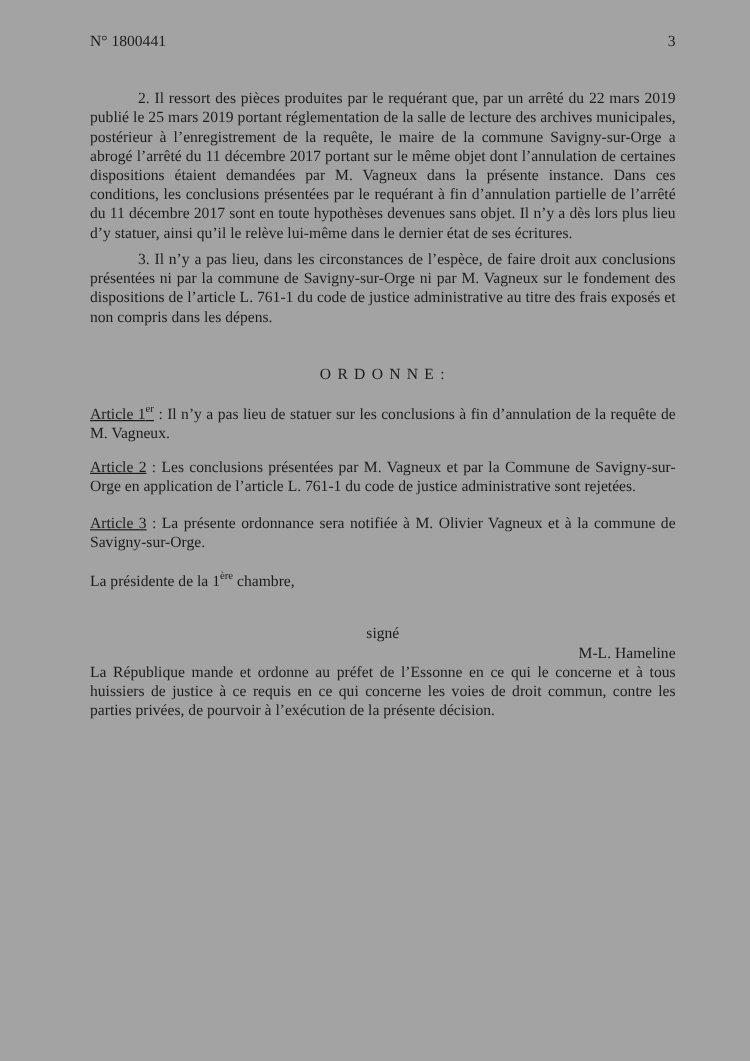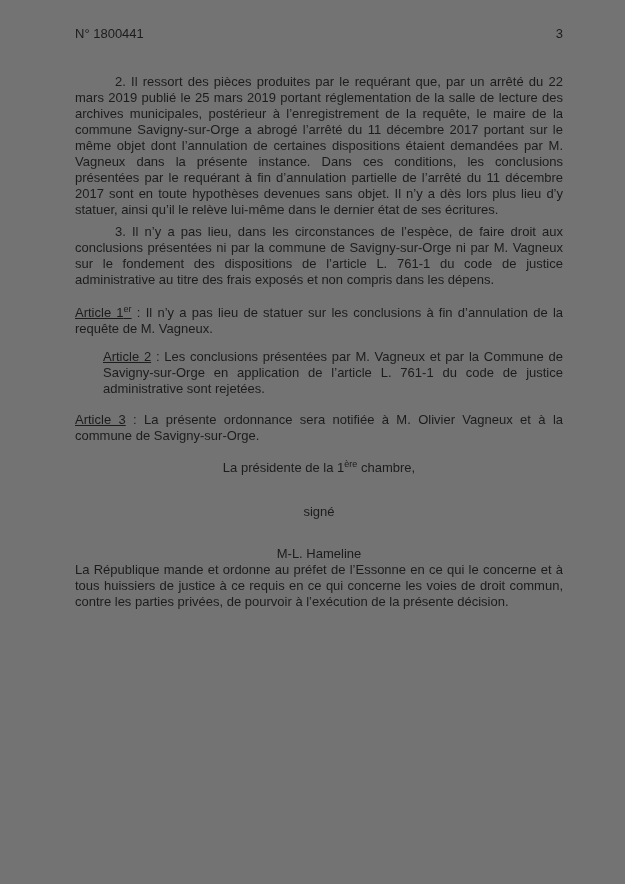--- a/index.html
+++ b/index.html
@@ -6,22 +6,22 @@
     margin: 0;
     padding: 0;
     background: #ffffff;
   }
   .page {
     position: relative;
     width: 625px;
     height: 884px;
     box-sizing: border-box;
     padding: 26px 62px 24px 75px;
-    background: #737373;
-    font-family: Liberation Sans, sans-serif;
+    background: #a3a3a3;
+    font-family: Liberation Serif, serif;
     font-size: 13px;
     line-height: 16px;
     color: #1c1c1c;
     overflow: hidden;
   }
   .page-header {
     display: flex;
     justify-content: space-between;
     align-items: baseline;
   }
@@ -33,49 +33,50 @@
   .para-3 { margin-top: 6px; }
   .ordonne-heading {
     margin-top: 32px;
     text-align: center;
     letter-spacing: 1px;
   }
   .article-para {
     text-align: justify;
   }
   .article-1 { margin-top: 17px; }
-  .article-2 { margin-top: 12px; margin-left: 28px; }
+  .article-2 { margin-top: 12px; }
   .article-3 { margin-top: 15px; }
   .article-label {
     text-decoration: underline;
   }
   sup {
     font-size: 9px;
     line-height: 0;
   }
   .place-date { margin-top: 22px; }
-  .signatory-title { margin-top: 16px; text-align: center; }
+  .signatory-title { margin-top: 16px; }
   .signed-label { margin-top: 28px; text-align: center; }
-  .signatory-name { margin-top: 26px; text-align: center; }
+  .signatory-name { text-align: right; }
   .execution-formula { margin-top: 0; text-align: justify; }
 </style>
 </head>
 <body>
 
 <div class="page">
 
   <div class="page-header">
     <span>N° 1800441</span>
     <span>3</span>
   </div>
 
   <p class="body-para para-2" style="margin-bottom:0;">2. Il ressort des pièces produites par le requérant que, par un arrêté du 22 mars 2019 publié le 25 mars 2019 portant réglementation de la salle de lecture des archives municipales, postérieur à l’enregistrement de la requête, le maire de la commune Savigny-sur-Orge a abrogé l’arrêté du 11 décembre 2017 portant sur le même objet dont l’annulation de certaines dispositions étaient demandées par M. Vagneux dans la présente instance. Dans ces conditions, les conclusions présentées par le requérant à fin d’annulation partielle de l’arrêté du 11 décembre 2017 sont en toute hypothèses devenues sans objet. Il n’y a dès lors plus lieu d’y statuer, ainsi qu’il le relève lui-même dans le dernier état de ses écritures.</p>
 
   <p class="body-para para-3" style="margin-bottom:0;">3. Il n’y a pas lieu, dans les circonstances de l’espèce, de faire droit aux conclusions présentées ni par la commune de Savigny-sur-Orge ni par M. Vagneux sur le fondement des dispositions de l’article L. 761-1 du code de justice administrative au titre des frais exposés et non compris dans les dépens.</p>
 
+  <div class="ordonne-heading">O R D O N N E :</div>
 
   <div>
     <p class="article-para article-1" style="margin-bottom:0;">
       <span class="article-label"><span>Article 1</span><sup>er</sup></span><span> : Il n’y a pas lieu de statuer sur les conclusions à fin d’annulation de la requête de M. Vagneux.</span>
     </p>
     <p class="article-para article-2" style="margin-bottom:0;">
       <span class="article-label"><span>Article 2</span><sup></sup></span><span> : Les conclusions présentées par M. Vagneux et par la Commune de Savigny-sur-Orge en application de l’article L. 761-1 du code de justice administrative sont rejetées.</span>
     </p>
     <p class="article-para article-3" style="margin-bottom:0;">
       <span class="article-label"><span>Article 3</span><sup></sup></span><span> : La présente ordonnance sera notifiée à M. Olivier Vagneux et à la commune de Savigny-sur-Orge.</span>

